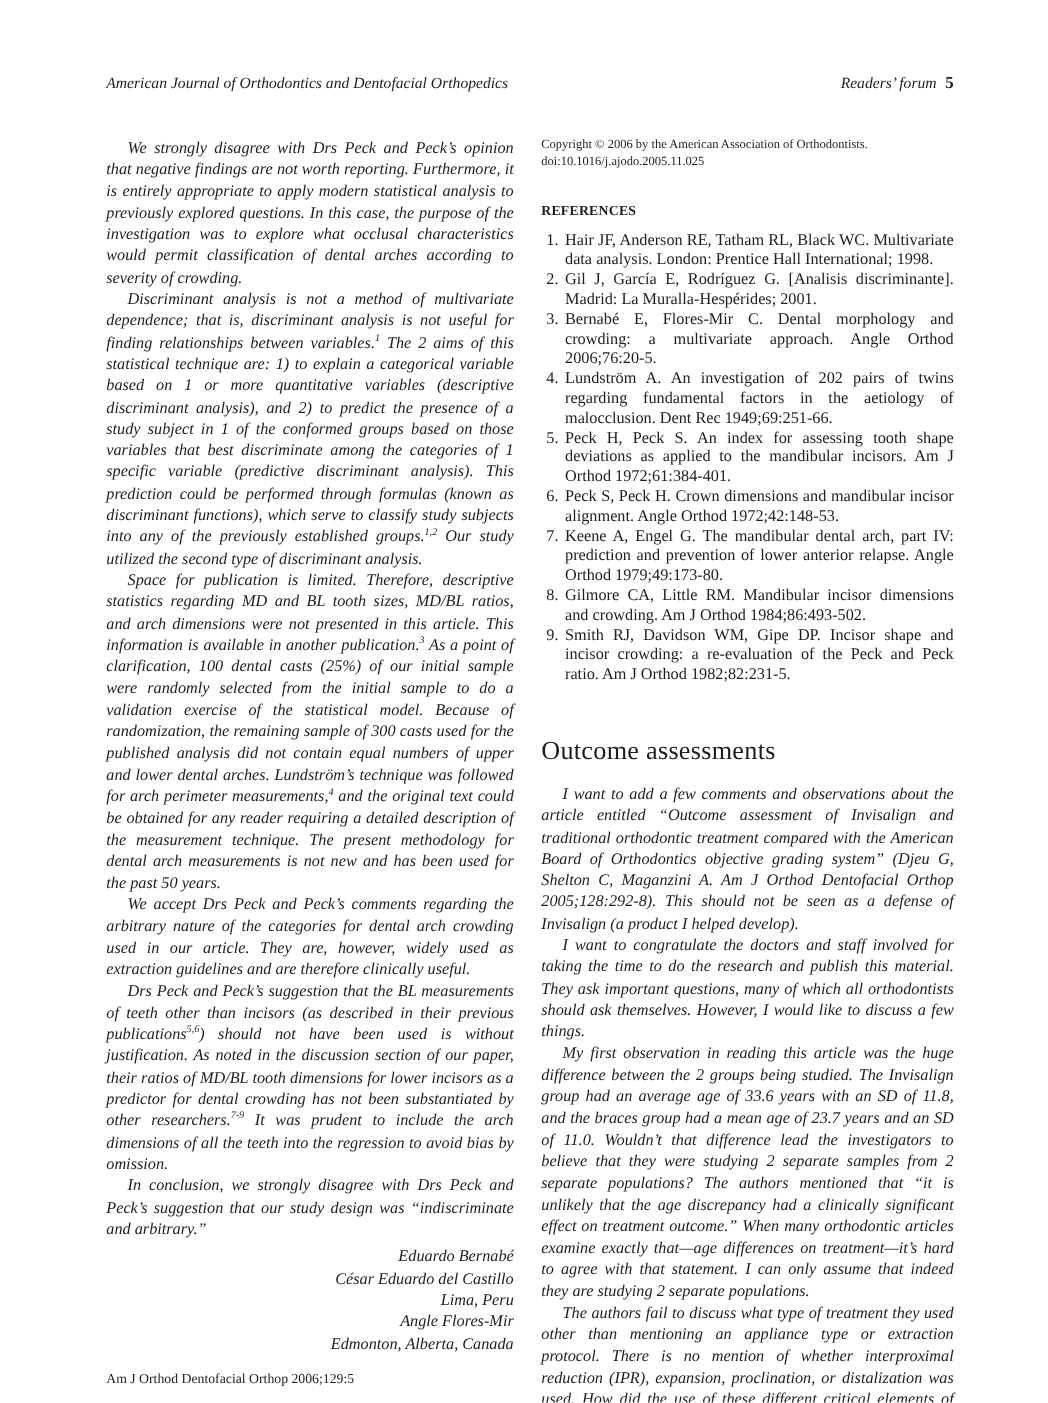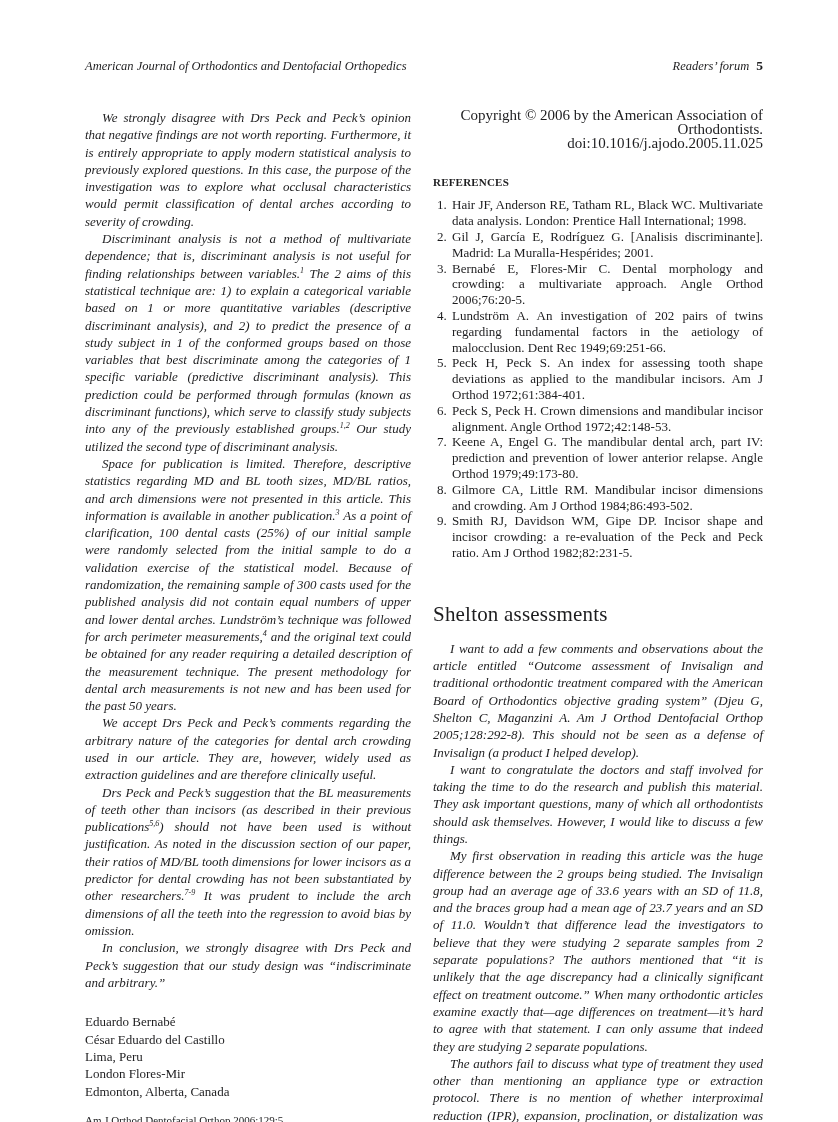--- a/index.html
+++ b/index.html
@@ -26,26 +26,26 @@
   .columns { display: flex; gap: 22px; margin-top: 35px; }
   .col-left  { width: 326px; }
   .col-right { width: 330px; }
 
   p.body-par {
     margin: 0; font-size: 13px; line-height: 17.3px;
     text-align: justify; text-indent: 17px; font-style: italic;
   }
   p.body-par sup { font-size: 0.62em; line-height: 0; vertical-align: super; }
 
-  .signature { margin-top: 22px; font-size: 13px; line-height: 17.4px; }
+  .signature { margin-top: 5px; text-align: right; font-style: italic; font-size: 13px; line-height: 17.4px; }
   .signature div { min-height: 17.4px; }
 
   .left-footer { margin-top: 13px; font-size: 11px; line-height: 14.5px; }
 
-  .copyright { font-size: 15px; line-height: 13.8px; text-align: right; }
+  .copyright { font-size: 10px; line-height: 13.8px; }
 
   .ref-heading {
     font-family: Liberation Serif, serif;
     font-weight: bold; font-size: 11px; letter-spacing: 0.2px;
     margin: 26px 0 9px 0;
   }
   ol.refs {
     margin: 0; padding: 0 0 0 17px;
     font-size: 13px; line-height: 15.8px; text-align: justify;
   }
@@ -77,21 +77,21 @@
       <p class="body-par">Discriminant analysis is not a method of multivariate dependence; that is, discriminant analysis is not useful for finding relationships between variables.<sup>1</sup> The 2 aims of this statistical technique are: 1) to explain a categorical variable based on 1 or more quantitative variables (descriptive discriminant analysis), and 2) to predict the presence of a study subject in 1 of the conformed groups based on those variables that best discriminate among the categories of 1 specific variable (predictive discriminant analysis). This prediction could be performed through formulas (known as discriminant functions), which serve to classify study subjects into any of the previously established groups.<sup>1,2</sup> Our study utilized the second type of discriminant analysis.</p>
       <p class="body-par">Space for publication is limited. Therefore, descriptive statistics regarding MD and BL tooth sizes, MD/BL ratios, and arch dimensions were not presented in this article. This information is available in another publication.<sup>3</sup> As a point of clarification, 100 dental casts (25%) of our initial sample were randomly selected from the initial sample to do a validation exercise of the statistical model. Because of randomization, the remaining sample of 300 casts used for the published analysis did not contain equal numbers of upper and lower dental arches. Lundström’s technique was followed for arch perimeter measurements,<sup>4</sup> and the original text could be obtained for any reader requiring a detailed description of the measurement technique. The present methodology for dental arch measurements is not new and has been used for the past 50 years.</p>
       <p class="body-par">We accept Drs Peck and Peck’s comments regarding the arbitrary nature of the categories for dental arch crowding used in our article. They are, however, widely used as extraction guidelines and are therefore clinically useful.</p>
       <p class="body-par">Drs Peck and Peck’s suggestion that the BL measurements of teeth other than incisors (as described in their previous publications<sup>5,6</sup>) should not have been used is without justification. As noted in the discussion section of our paper, their ratios of MD/BL tooth dimensions for lower incisors as a predictor for dental crowding has not been substantiated by other researchers.<sup>7-9</sup> It was prudent to include the arch dimensions of all the teeth into the regression to avoid bias by omission.</p>
       <p class="body-par">In conclusion, we strongly disagree with Drs Peck and Peck’s suggestion that our study design was “indiscriminate and arbitrary.”</p>
 
       <div class="signature">
         <div>Eduardo Bernabé</div>
         <div>César Eduardo del Castillo</div>
         <div>Lima, Peru</div>
-        <div>London Flores-Mir</div>
+        <div>Angle Flores-Mir</div>
         <div>Edmonton, Alberta, Canada</div>
       </div>
 
       <div class="left-footer">
         <div>Am J Orthod Dentofacial Orthop 2006;129:5</div>
 
       </div>
     </div>
 
     <div class="col-right">
@@ -107,21 +107,21 @@
         <li>Gil J, García E, Rodríguez G. [Analisis discriminante]. Madrid: La Muralla-Hespérides; 2001.</li>
         <li>Bernabé E, Flores-Mir C. Dental morphology and crowding: a multivariate approach. Angle Orthod 2006;76:20-5.</li>
         <li>Lundström A. An investigation of 202 pairs of twins regarding fundamental factors in the aetiology of malocclusion. Dent Rec 1949;69:251-66.</li>
         <li>Peck H, Peck S. An index for assessing tooth shape deviations as applied to the mandibular incisors. Am J Orthod 1972;61:384-401.</li>
         <li>Peck S, Peck H. Crown dimensions and mandibular incisor alignment. Angle Orthod 1972;42:148-53.</li>
         <li>Keene A, Engel G. The mandibular dental arch, part IV: prediction and prevention of lower anterior relapse. Angle Orthod 1979;49:173-80.</li>
         <li>Gilmore CA, Little RM. Mandibular incisor dimensions and crowding. Am J Orthod 1984;86:493-502.</li>
         <li>Smith RJ, Davidson WM, Gipe DP. Incisor shape and incisor crowding: a re-evaluation of the Peck and Peck ratio. Am J Orthod 1982;82:231-5.</li>
       </ol>
 
-      <h2 class="section-heading">Shelton assessments</h2>
+      <h2 class="section-heading">Outcome assessments</h2>
 
       <p class="body-par">I want to add a few comments and observations about the article entitled “Outcome assessment of Invisalign and traditional orthodontic treatment compared with the American Board of Orthodontics objective grading system” (Djeu G, Shelton C, Maganzini A. Am J Orthod Dentofacial Orthop 2005;128:292-8). This should not be seen as a defense of Invisalign (a product I helped develop).</p>
       <p class="body-par">I want to congratulate the doctors and staff involved for taking the time to do the research and publish this material. They ask important questions, many of which all orthodontists should ask themselves. However, I would like to discuss a few things.</p>
       <p class="body-par">My first observation in reading this article was the huge difference between the 2 groups being studied. The Invisalign group had an average age of 33.6 years with an SD of 11.8, and the braces group had a mean age of 23.7 years and an SD of 11.0. Wouldn’t that difference lead the investigators to believe that they were studying 2 separate samples from 2 separate populations? The authors mentioned that “it is unlikely that the age discrepancy had a clinically significant effect on treatment outcome.” When many orthodontic articles examine exactly that—age differences on treatment—it’s hard to agree with that statement. I can only assume that indeed they are studying 2 separate populations.</p>
       <p class="body-par">The authors fail to discuss what type of treatment they used other than mentioning an appliance type or extraction protocol. There is no mention of whether interproximal reduction (IPR), expansion, proclination, or distalization was used. How did the use of these different critical elements of treatment affect the outcome of this study? There was a</p>
     </div>
 
   </div>
 </div>
 

